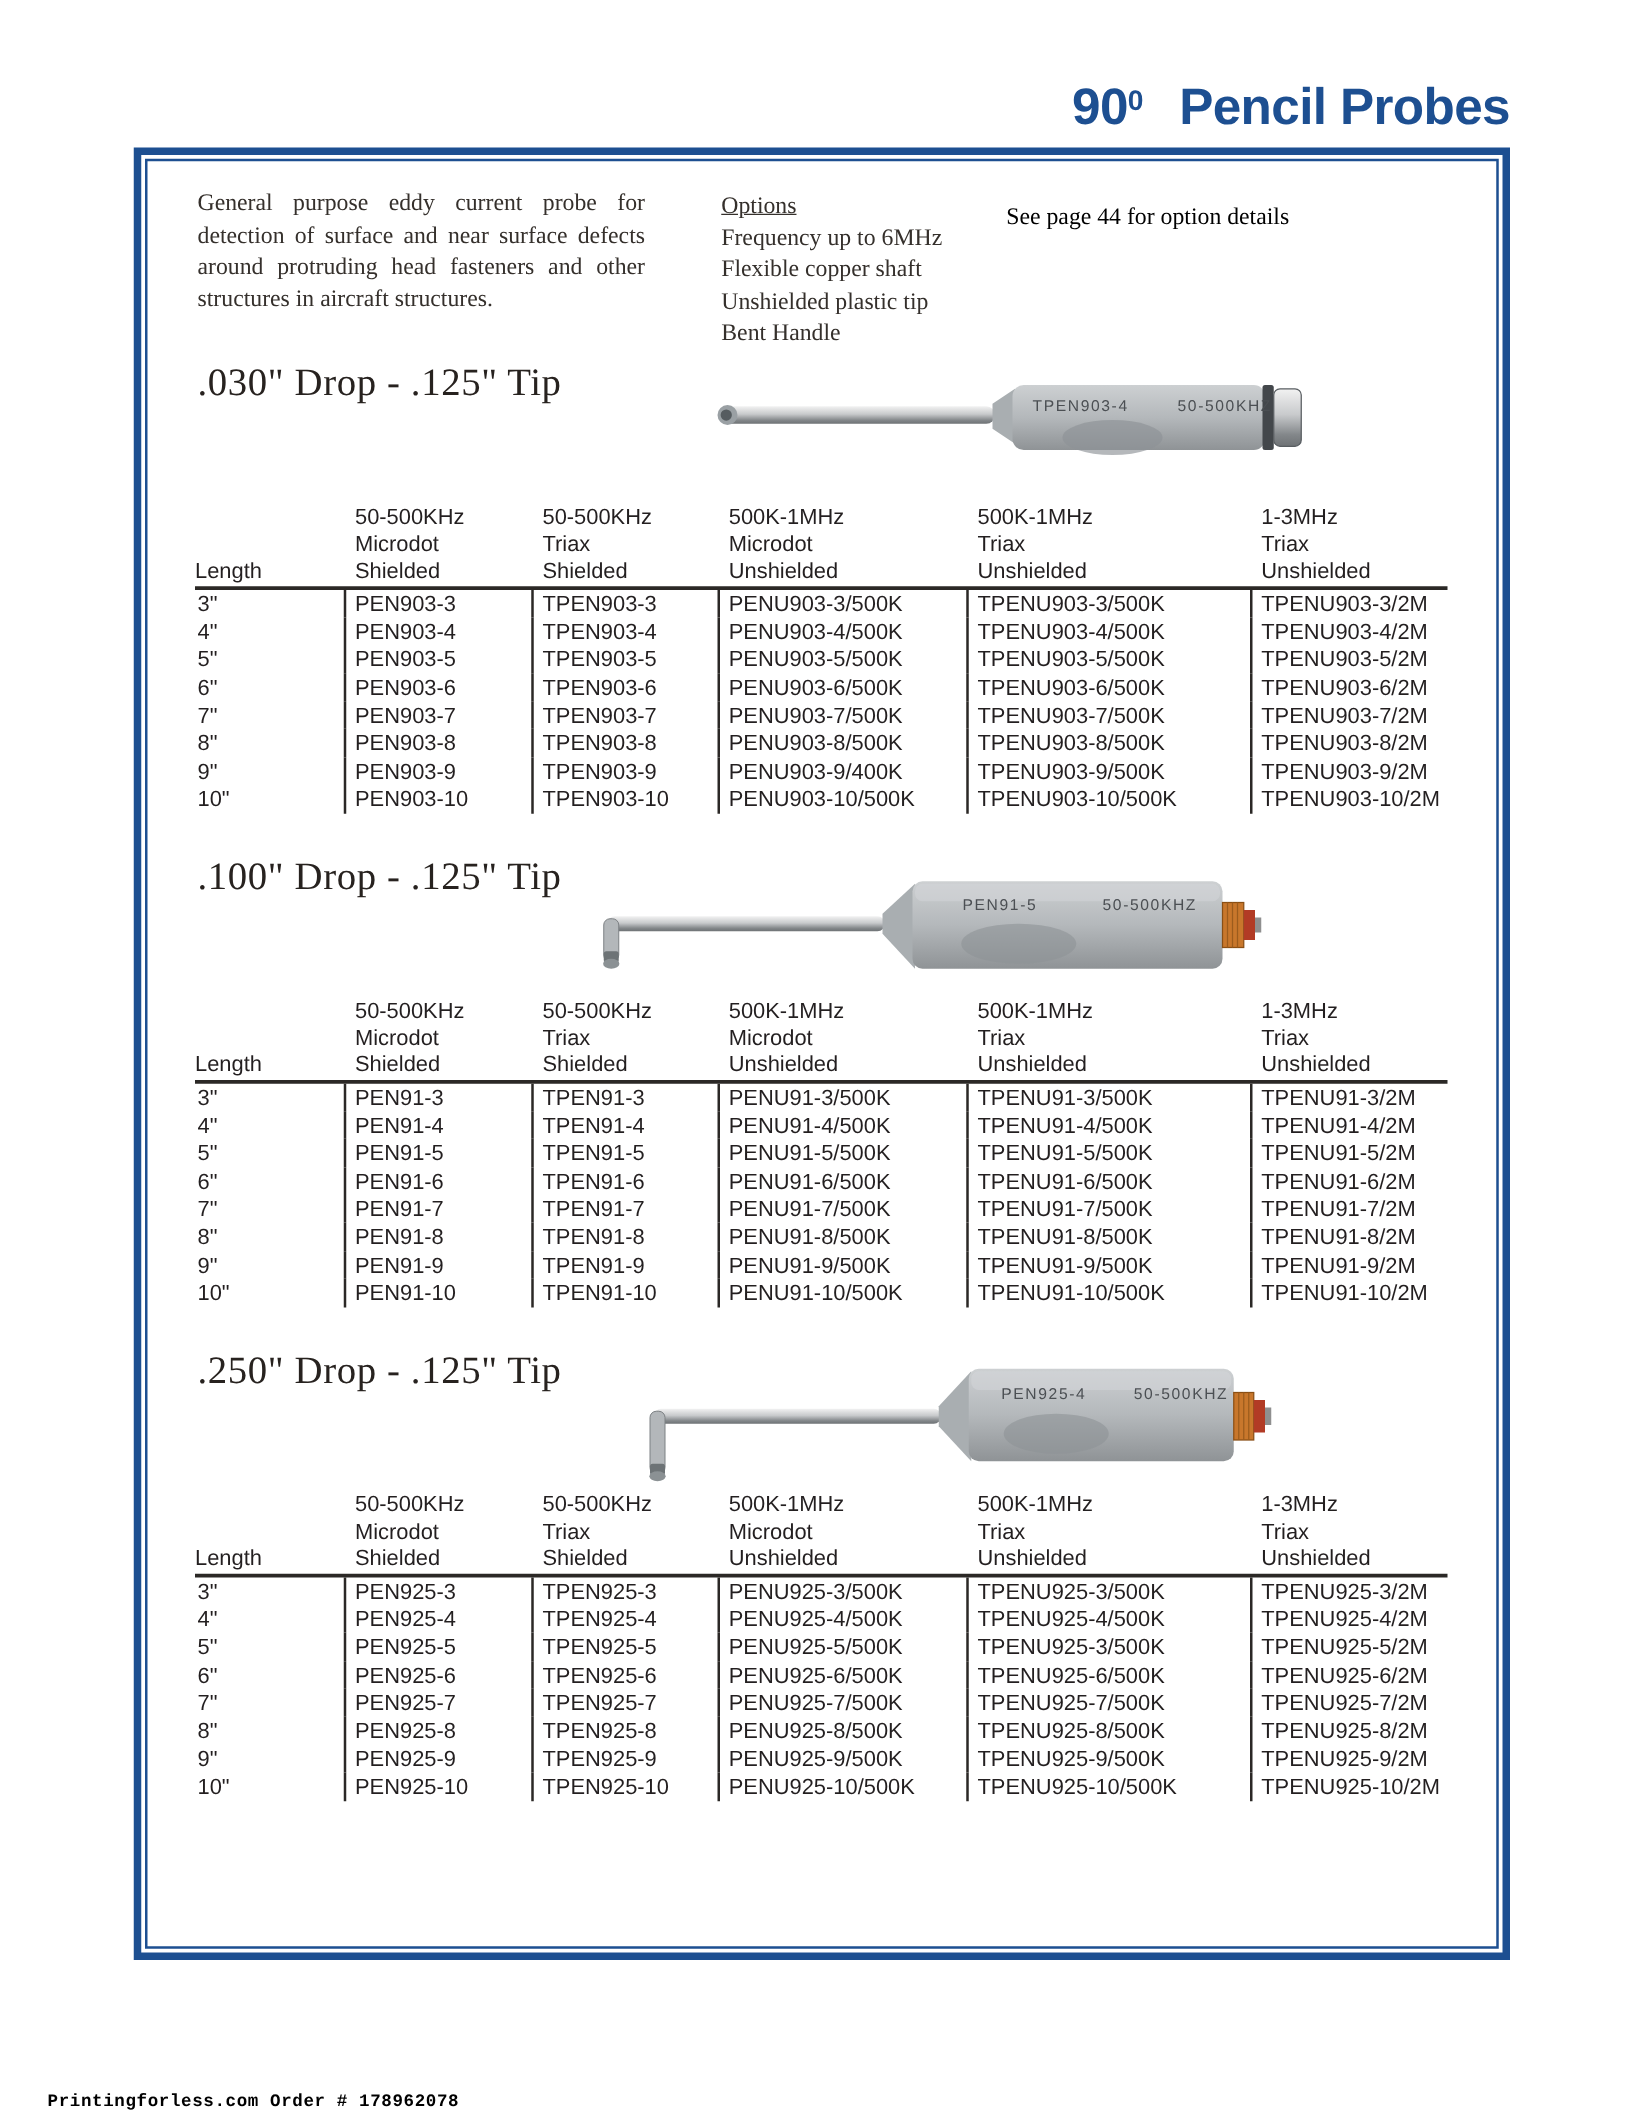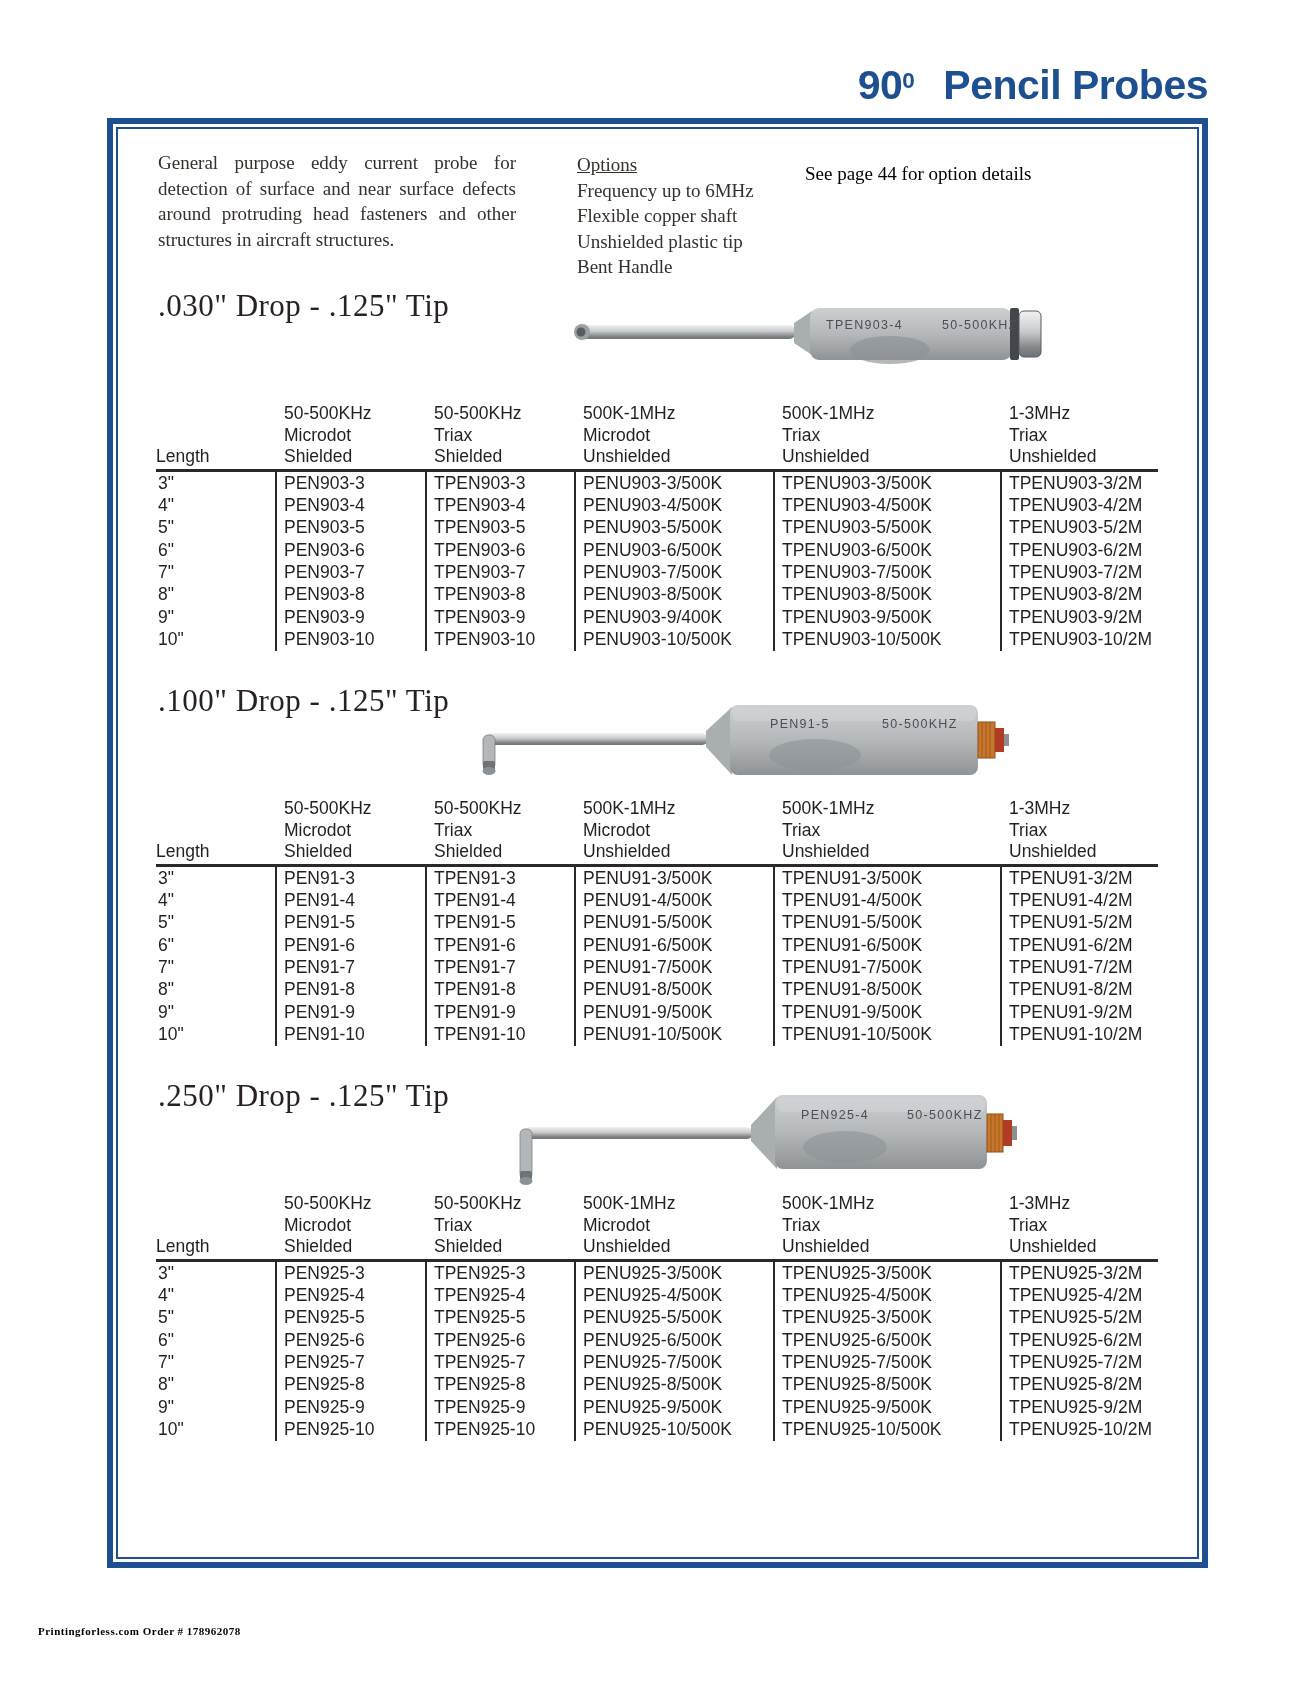--- a/index.html
+++ b/index.html
@@ -80,23 +80,23 @@
   }
   .data-cell{border-left:2px solid #2b2826;padding-left:7px;}
   .length-cell{padding-left:2px;}
 
   
   .page-number{
     position:absolute;top:1704px;right:105px;
     color:#ec4899;font-size:31px;font-weight:500;
   }
   .print-note{
-    position:absolute;left:38px;top:1625px;
-    font-family:Liberation Serif, serif;font-weight:bold;
-    font-size:11px;line-height:12px;letter-spacing:0.5px;color:#000;
+    position:absolute;left:38px;top:1676px;
+    font-family:Liberation Mono, monospace;font-weight:bold;
+    font-size:14px;line-height:12px;letter-spacing:0.5px;color:#000;
     white-space:nowrap;
   }
 </style>
 </head>
 <body>
 
 <div class="page">
 
   <div class="page-title">
     <span>90</span><sup>0</sup><span class="title-rest">Pencil Probes</span>

